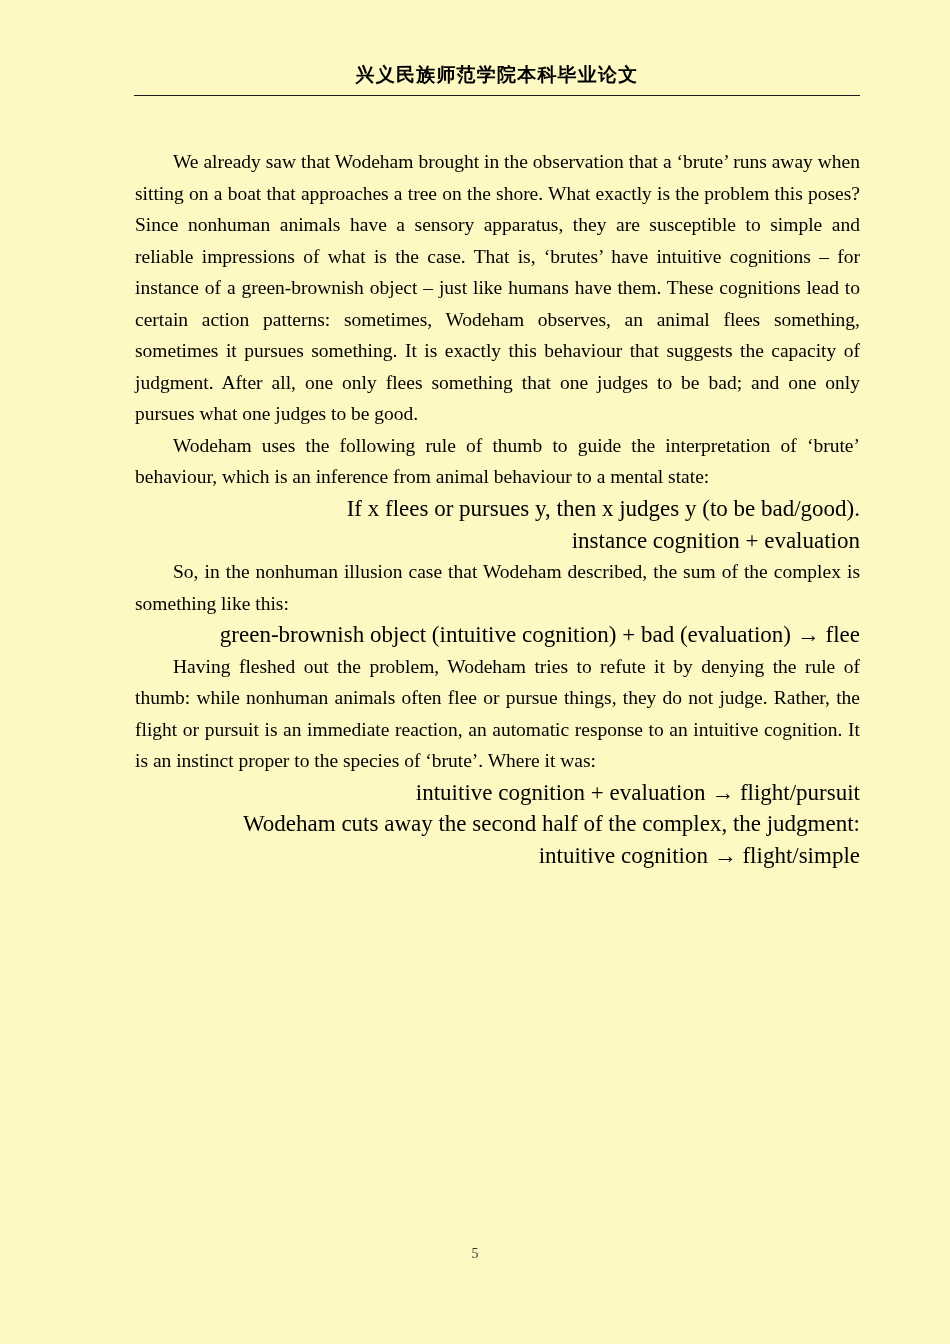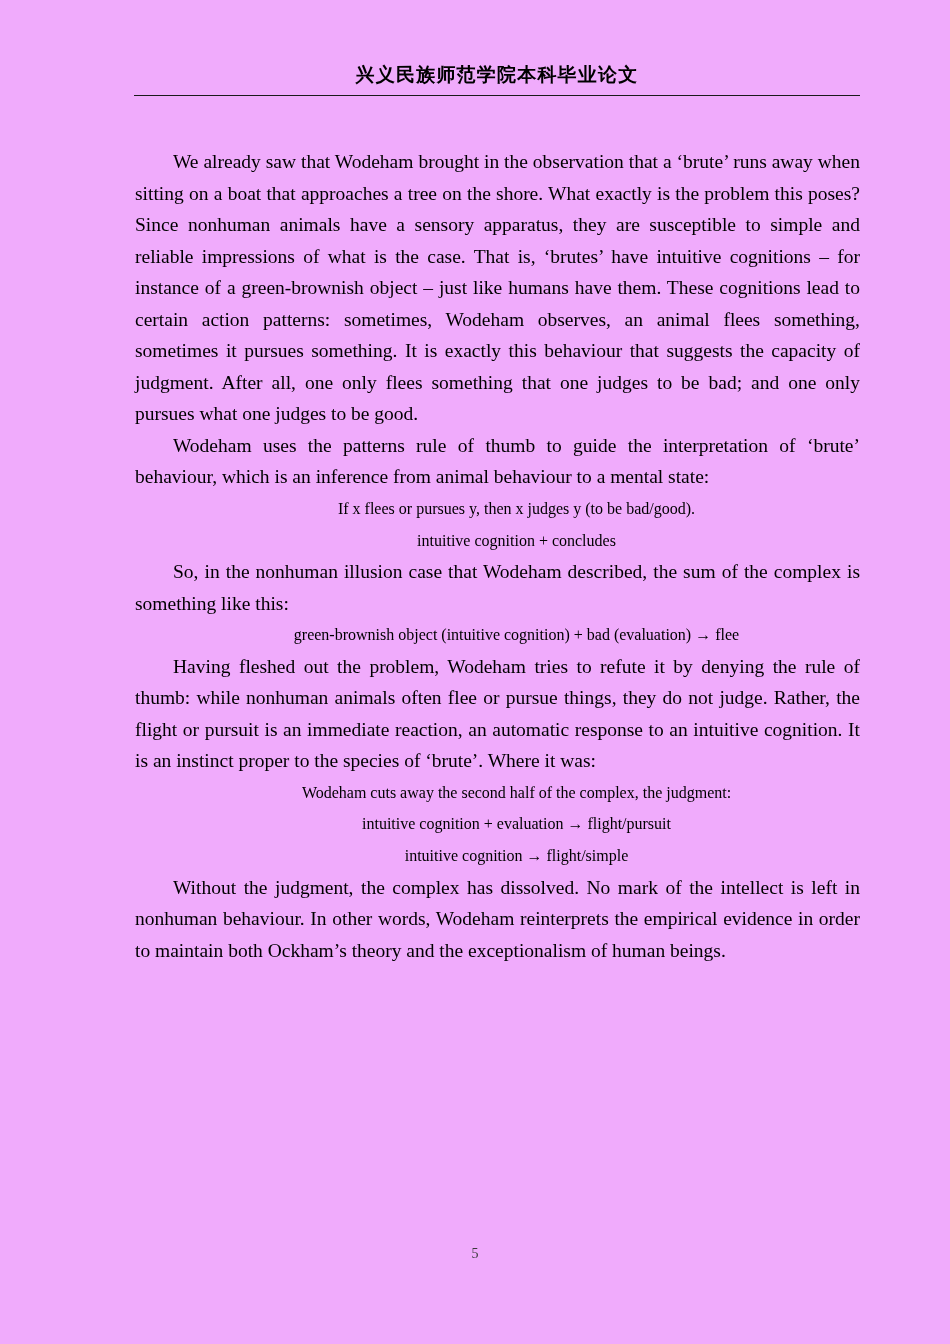--- a/index.html
+++ b/index.html
@@ -8,21 +8,21 @@
     background: #ffffff;
   }
   body {
     font-family: "Liberation Serif", "DejaVu Serif", serif;
     color: #000000;
   }
   .page {
     position: relative;
     width: 950px;
     height: 1344px;
-    background: #f0abfc;
+    background: #fef9c3;
     box-sizing: border-box;
     overflow: hidden;
   }
   .header {
     position: absolute;
     left: 134px;
     top: 62px;
     width: 726px;
     text-align: center;
   }
@@ -56,23 +56,23 @@
     line-height: 31.55px;
     text-align: justify;
     text-justify: inter-word;
     text-indent: 38px;
     color: #000000;
     -webkit-hyphens: none;
     hyphens: none;
   }
   p.line {
     margin: 0;
-    font-size: 16px;
+    font-size: 23px;
     line-height: 31.55px;
-    text-align: center;
+    text-align: right;
     text-indent: 38px;
     color: #000000;
     white-space: nowrap;
   }
   .footer-pageno {
     position: absolute;
     left: 0;
     top: 1245px;
     width: 950px;
     text-align: center;
@@ -88,27 +88,26 @@
 <div class="page">
 
   <div class="header">
     <div class="header-title">兴义民族师范学院本科毕业论文</div>
   </div>
 
   <div class="header-rule"></div>
 
   <div class="content">
       <p class="para">We already saw that Wodeham brought in the observation that a ‘brute’ runs away when sitting on a boat that approaches a tree on the shore. What exactly is the problem this poses? Since nonhuman animals have a sensory apparatus, they are susceptible to simple and reliable impressions of what is the case. That is, ‘brutes’ have intuitive cognitions – for instance of a green-brownish object – just like humans have them. These cognitions lead to certain action patterns: sometimes, Wodeham observes, an animal flees something, sometimes it pursues something. It is exactly this behaviour that suggests the capacity of judgment. After all, one only flees something that one judges to be bad; and one only pursues what one judges to be good.</p>
-      <p class="para">Wodeham uses the patterns rule of thumb to guide the interpretation of ‘brute’ behaviour, which is an inference from animal behaviour to a mental state:</p>
+      <p class="para">Wodeham uses the following rule of thumb to guide the interpretation of ‘brute’ behaviour, which is an inference from animal behaviour to a mental state:</p>
       <p class="line">If x flees or pursues y, then x judges y (to be bad/good).</p>
-      <p class="line">intuitive cognition + concludes</p>
+      <p class="line">instance cognition + evaluation</p>
       <p class="para">So, in the nonhuman illusion case that Wodeham described, the sum of the complex is something like this:</p>
       <p class="line">green-brownish object (intuitive cognition) + bad (evaluation) → flee</p>
       <p class="para">Having fleshed out the problem, Wodeham tries to refute it by denying the rule of thumb: while nonhuman animals often flee or pursue things, they do not judge. Rather, the flight or pursuit is an immediate reaction, an automatic response to an intuitive cognition. It is an instinct proper to the species of ‘brute’. Where it was:</p>
+      <p class="line">intuitive cognition + evaluation → flight/pursuit</p>
       <p class="line">Wodeham cuts away the second half of the complex, the judgment:</p>
-      <p class="line">intuitive cognition + evaluation → flight/pursuit</p>
       <p class="line">intuitive cognition → flight/simple</p>
-      <p class="para">Without the judgment, the complex has dissolved. No mark of the intellect is left in nonhuman behaviour. In other words, Wodeham reinterprets the empirical evidence in order to maintain both Ockham’s theory and the exceptionalism of human beings.</p>
     </div>
 
   <div class="footer-pageno">5</div>
 
 </div>
 
 </body></html>

